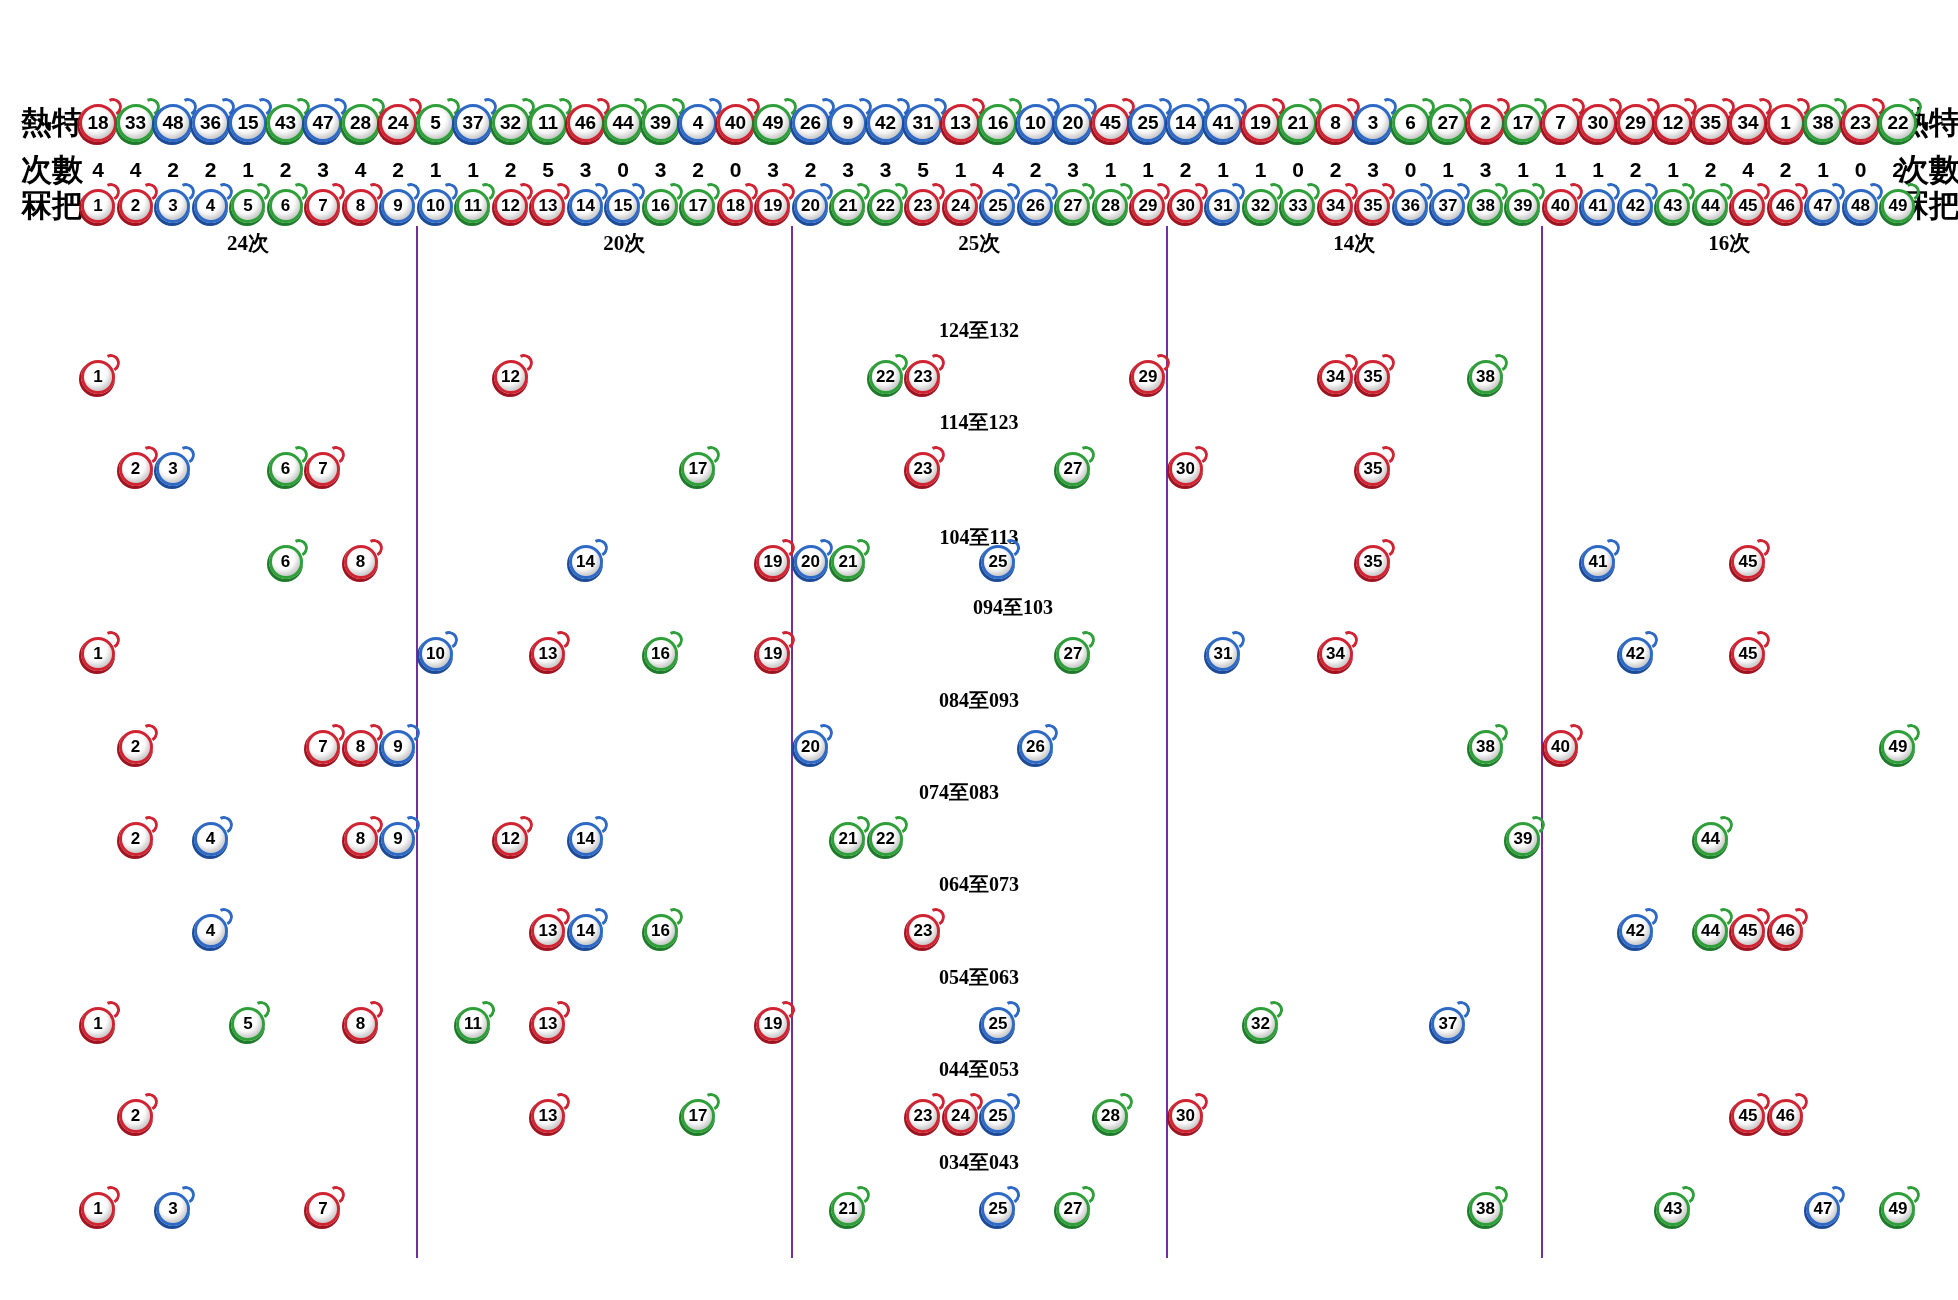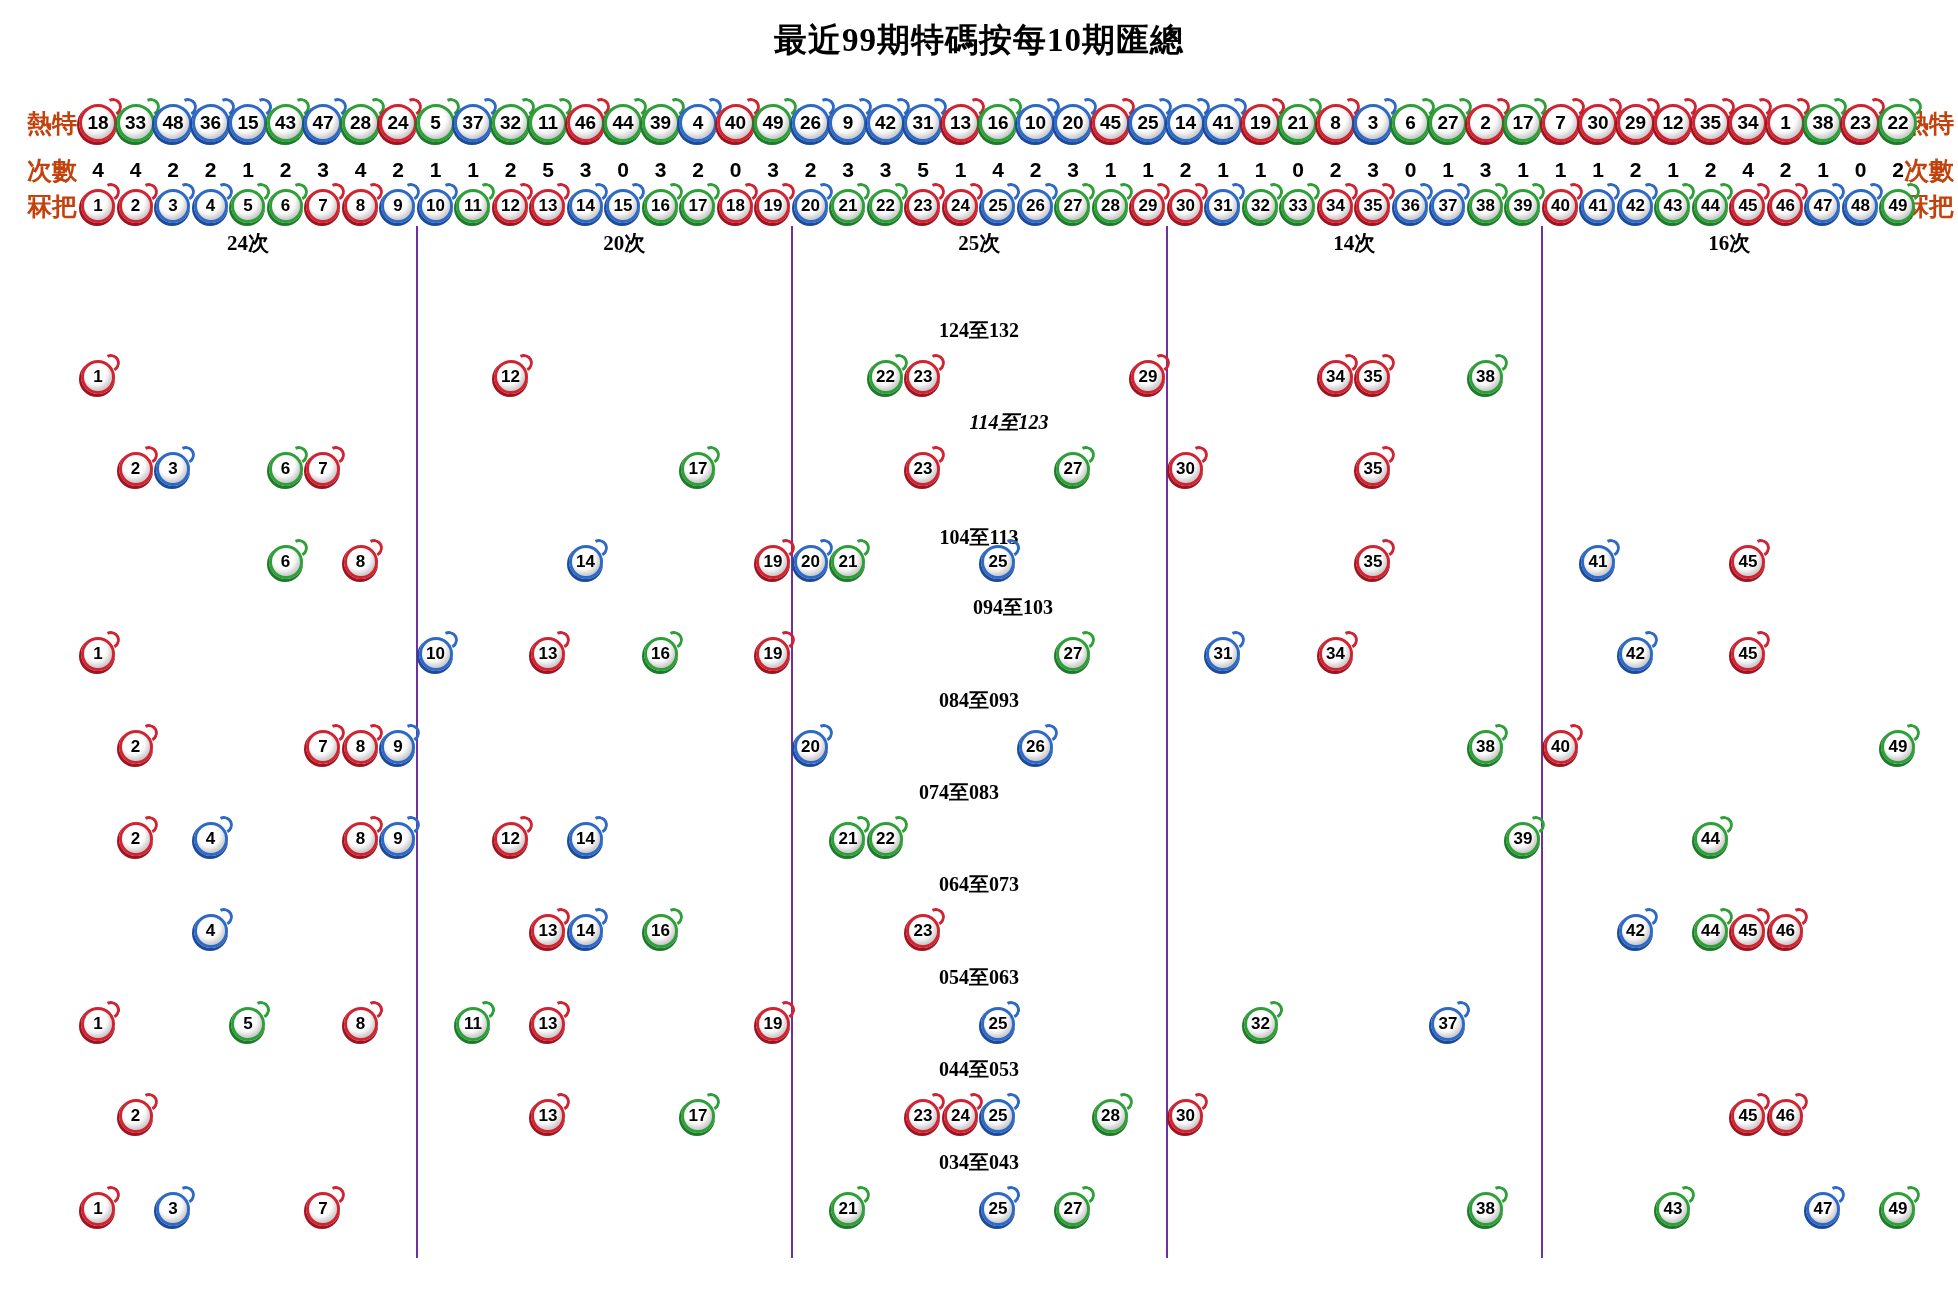--- a/index.html
+++ b/index.html
@@ -7,21 +7,21 @@
     position:relative;width:1958px;height:1300px;background:#ffffff;overflow:hidden;
     font-family:"Liberation Sans","DejaVu Sans",sans-serif;
   }
   .abs{position:absolute;transform:translate(-50%,-50%);white-space:nowrap;}
   .title{
     font-family:"Liberation Serif","DejaVu Serif",serif;
     font-weight:bold;font-size:33px;color:#000;letter-spacing:1px;
   }
   .side-label{
     font-family:"Liberation Serif","DejaVu Serif",serif;
-    font-size:25px;color:#c2410c;font-weight:600;text-align:center;
+    font-size:31px;color:#000000;font-weight:600;text-align:center;
   }
   .count{font-size:21px;font-weight:bold;color:#000;}
   .section-label{font-size:21px;font-weight:bold;color:#000;
     font-family:"Liberation Serif","DejaVu Serif",serif;}
   .row-label{font-size:20px;font-weight:bold;color:#000;
     font-family:"Liberation Serif","DejaVu Serif",serif;}
   .divider{position:absolute;width:2px;background:#7030a0;}
   .ball{
     position:absolute;transform:translate(-50%,-50%);
     border-radius:50%;
@@ -37,21 +37,20 @@
     border-radius:50%;transform:rotate(18deg);
   }
   .red{--c:#d02433;--cd:#9d1420;}
   .blue{--c:#2e6ac5;--cd:#1c4a97;}
   .green{--c:#2f9f3a;--cd:#1e7a2a;}
 </style>
 </head>
 <body>
 
 <div id="stage">
-  <div class="abs title" style="left:979px;top:40px;">最近99期特碼按每10期匯總</div>
 
   <div class="abs side-label" style="left:52px;top:123px;">熱特</div>
   <div class="abs side-label" style="left:1929px;top:123px;">熱特</div>
 
   <div class="abs side-label" style="left:52px;top:170px;">次數</div>
   <div class="abs side-label" style="left:1929px;top:170px;">次數</div>
 
   <div class="abs side-label" style="left:52px;top:206px;">冧把</div>
   <div class="abs side-label" style="left:1929px;top:206px;">冧把</div>
 <span class="ball red" style="left: 98px; top: 123px; width: 32px; height: 32px; font-size: 19px;">18</span>
@@ -212,21 +211,21 @@
     <div class="divider" style="left: 1541px; top: 226px; height: 1032px; background: rgb(112, 48, 160);"></div>
     <span class="abs row-label" style="left: 979px; top: 330px;">124至132</span>
     <span class="ball red" style="left: 98px; top: 377px; width: 28px; height: 28px; font-size: 17px;">1</span>
     <span class="ball red" style="left: 510.5px; top: 377px; width: 28px; height: 28px; font-size: 17px;">12</span>
     <span class="ball green" style="left: 885.5px; top: 377px; width: 28px; height: 28px; font-size: 17px;">22</span>
     <span class="ball red" style="left: 923px; top: 377px; width: 28px; height: 28px; font-size: 17px;">23</span>
     <span class="ball red" style="left: 1148px; top: 377px; width: 28px; height: 28px; font-size: 17px;">29</span>
     <span class="ball red" style="left: 1335.5px; top: 377px; width: 28px; height: 28px; font-size: 17px;">34</span>
     <span class="ball red" style="left: 1373px; top: 377px; width: 28px; height: 28px; font-size: 17px;">35</span>
     <span class="ball green" style="left: 1485.5px; top: 377px; width: 28px; height: 28px; font-size: 17px;">38</span>
-    <span class="abs row-label" style="left: 1009px; top: 422.4px; font-style: italic;">114至123</span>
+    <span class="abs row-label" style="left: 979px; top: 422.4px;">114至123</span>
     <span class="ball red" style="left: 135.5px; top: 469.4px; width: 28px; height: 28px; font-size: 17px;">2</span>
     <span class="ball blue" style="left: 173px; top: 469.4px; width: 28px; height: 28px; font-size: 17px;">3</span>
     <span class="ball green" style="left: 285.5px; top: 469.4px; width: 28px; height: 28px; font-size: 17px;">6</span>
     <span class="ball red" style="left: 323px; top: 469.4px; width: 28px; height: 28px; font-size: 17px;">7</span>
     <span class="ball green" style="left: 698px; top: 469.4px; width: 28px; height: 28px; font-size: 17px;">17</span>
     <span class="ball red" style="left: 923px; top: 469.4px; width: 28px; height: 28px; font-size: 17px;">23</span>
     <span class="ball green" style="left: 1073px; top: 469.4px; width: 28px; height: 28px; font-size: 17px;">27</span>
     <span class="ball red" style="left: 1185.5px; top: 469.4px; width: 28px; height: 28px; font-size: 17px;">30</span>
     <span class="ball red" style="left: 1373px; top: 469.4px; width: 28px; height: 28px; font-size: 17px;">35</span>
     <span class="abs row-label" style="left: 979px; top: 537px;">104至113</span>

